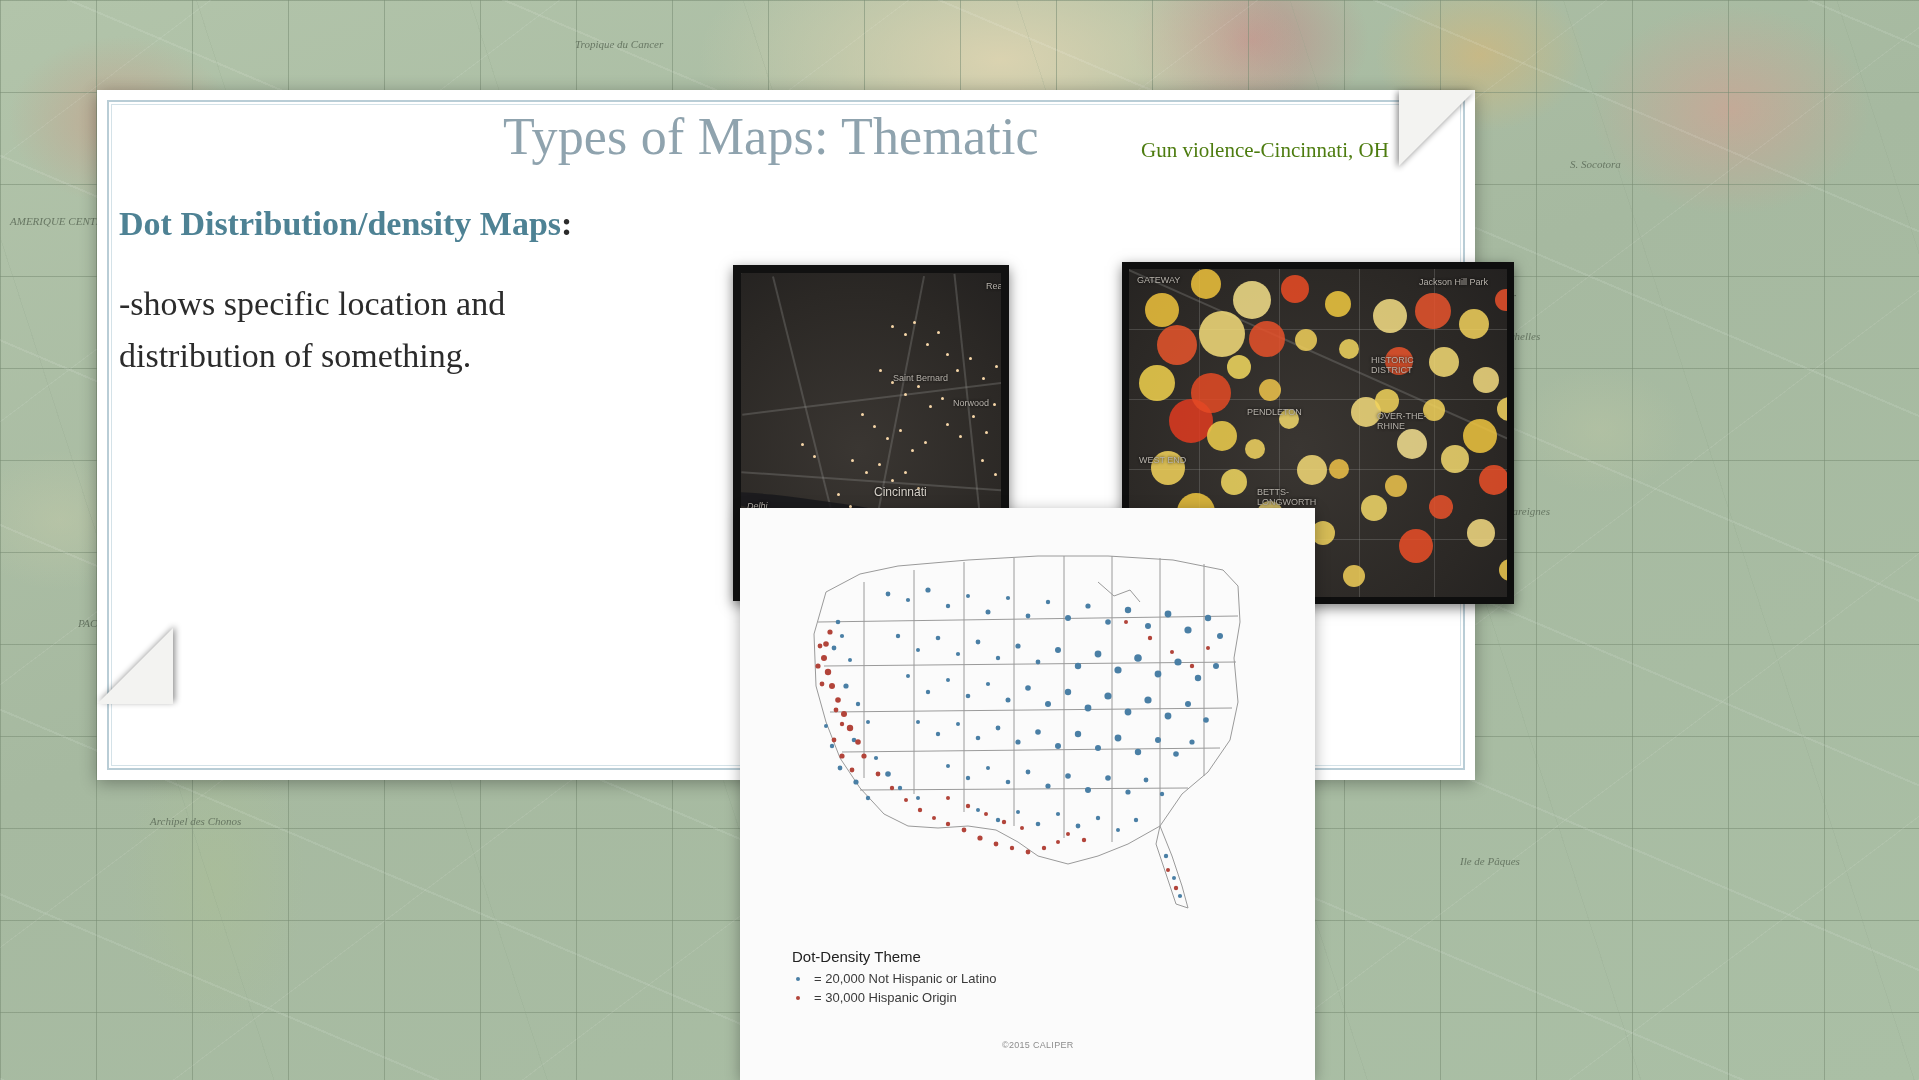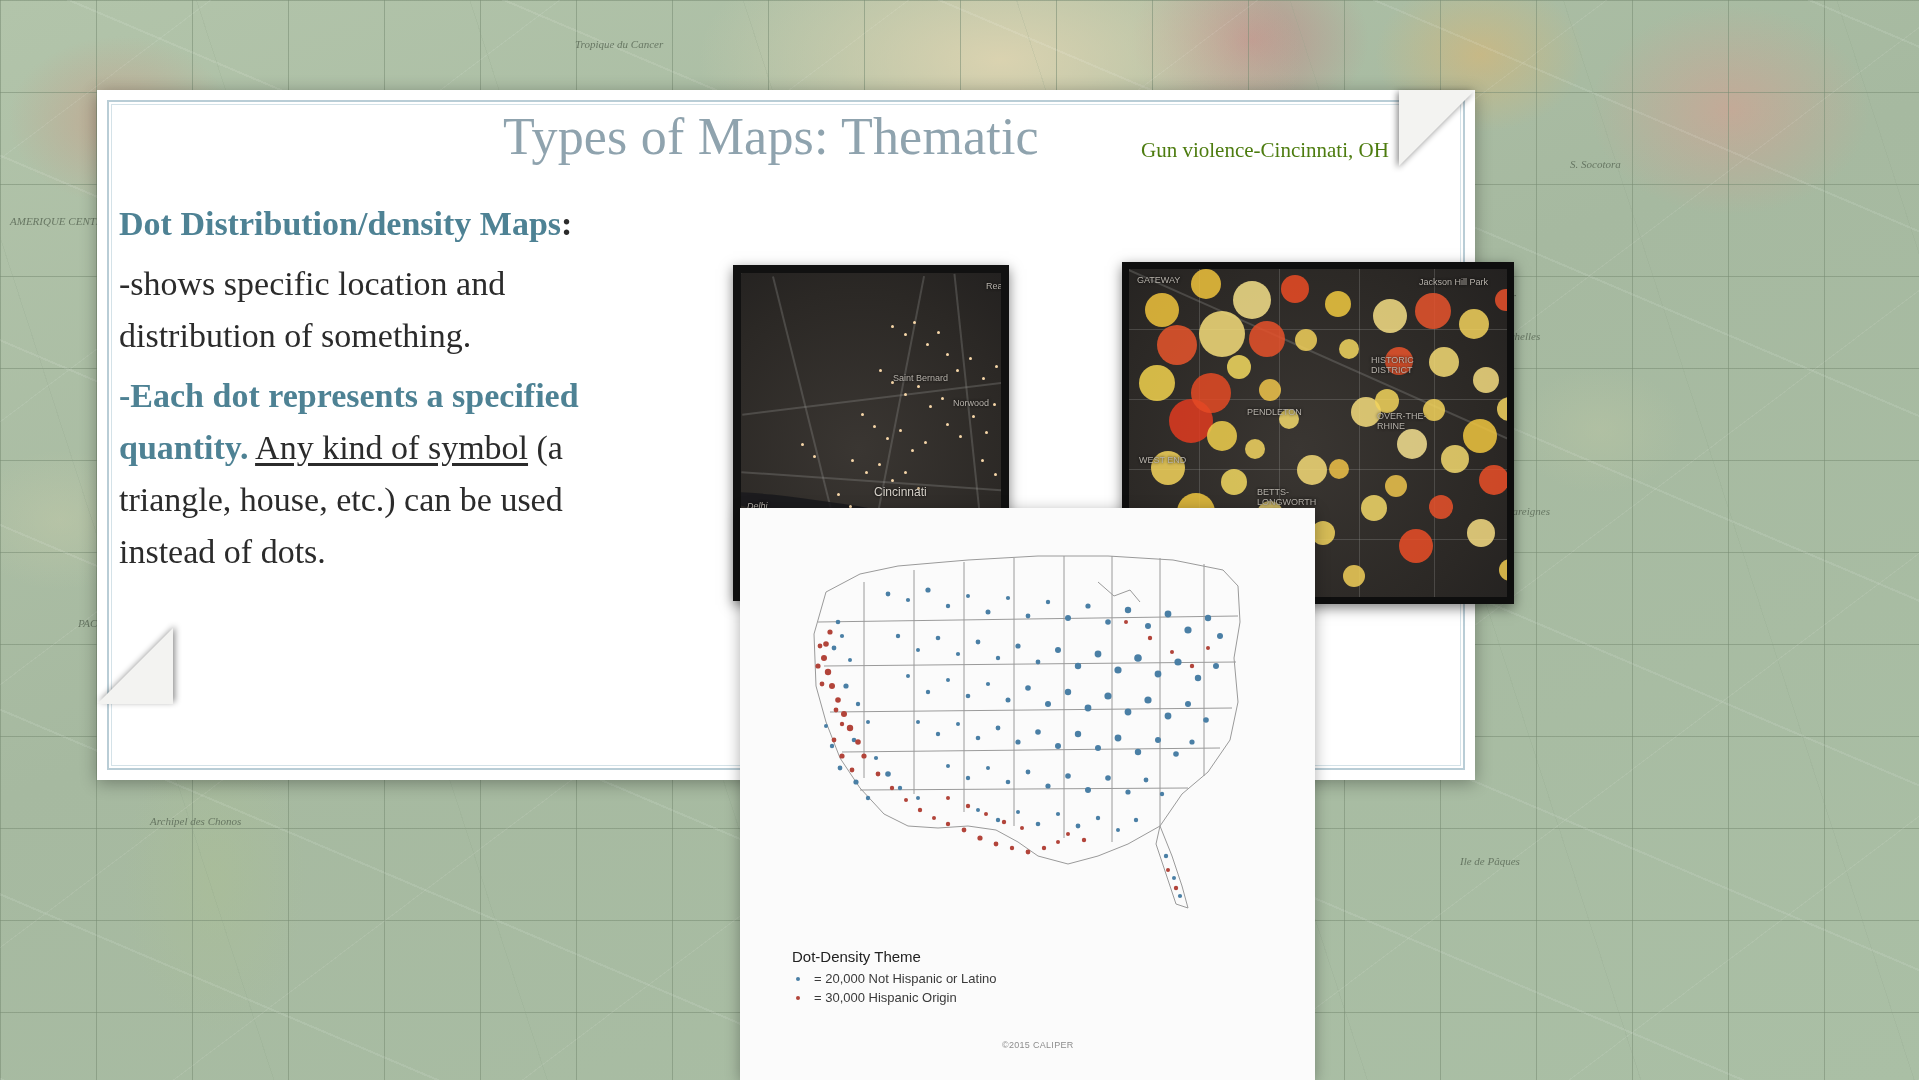--- a/index.html
+++ b/index.html
@@ -130,21 +130,21 @@
   .body-head {
     color: #4e8294;
     font-weight: bold;
     font-size: 34px;
     line-height: 1.53;
   }
   .body-head .colon { color:#2b2b2b; font-weight:bold; }
   .body-para {
     font-size: 34px;
     line-height: 1.53;
-    margin-top: 8px;
+    margin-top: 28px;
     color:#2b2b2b;
   }
   .teal-bold { color:#4e8294; font-weight:bold; }
   .underline { text-decoration: underline; text-underline-offset: 4px; }
 
   
   .photo {
     position: absolute;
     background:#111;
     box-shadow: 0 4px 12px rgba(0,0,0,.5);
@@ -247,21 +247,20 @@
     <div id="slide-title">Types of Maps: Thematic</div>
 
     <div id="image-caption">Gun violence-Cincinnati, OH</div>
 
     <div id="text-column">
 
       <div class="body-head"><span>Dot Distribution/density Maps</span><span class="colon">:</span></div>
 
       <div class="body-para">-shows specific location and distribution of something.</div>
 
-      <div class="body-para"><span class="teal-bold">-Each dot represents a specified quantity.</span> <span class="underline">Any kind of symbol</span> <span>(a triangle, house, etc.) can be used instead of dots.</span></div>
 
     </div>
 
     <div class="photo" id="photo-cincinnati-dots">
       <div class="darkmap-base"></div>
 
       <div class="road" style="left:0;top:120px;width:340px;height:2px;transform:rotate(-7deg);"></div>
       <div class="road" style="left:150px;top:0;width:2px;height:336px;transform:rotate(11deg);"></div>
       <div class="road" style="left:230px;top:0;width:2px;height:336px;transform:rotate(-6deg);"></div>
       <div class="road" style="left:0;top:210px;width:340px;height:2px;transform:rotate(4deg);"></div>

